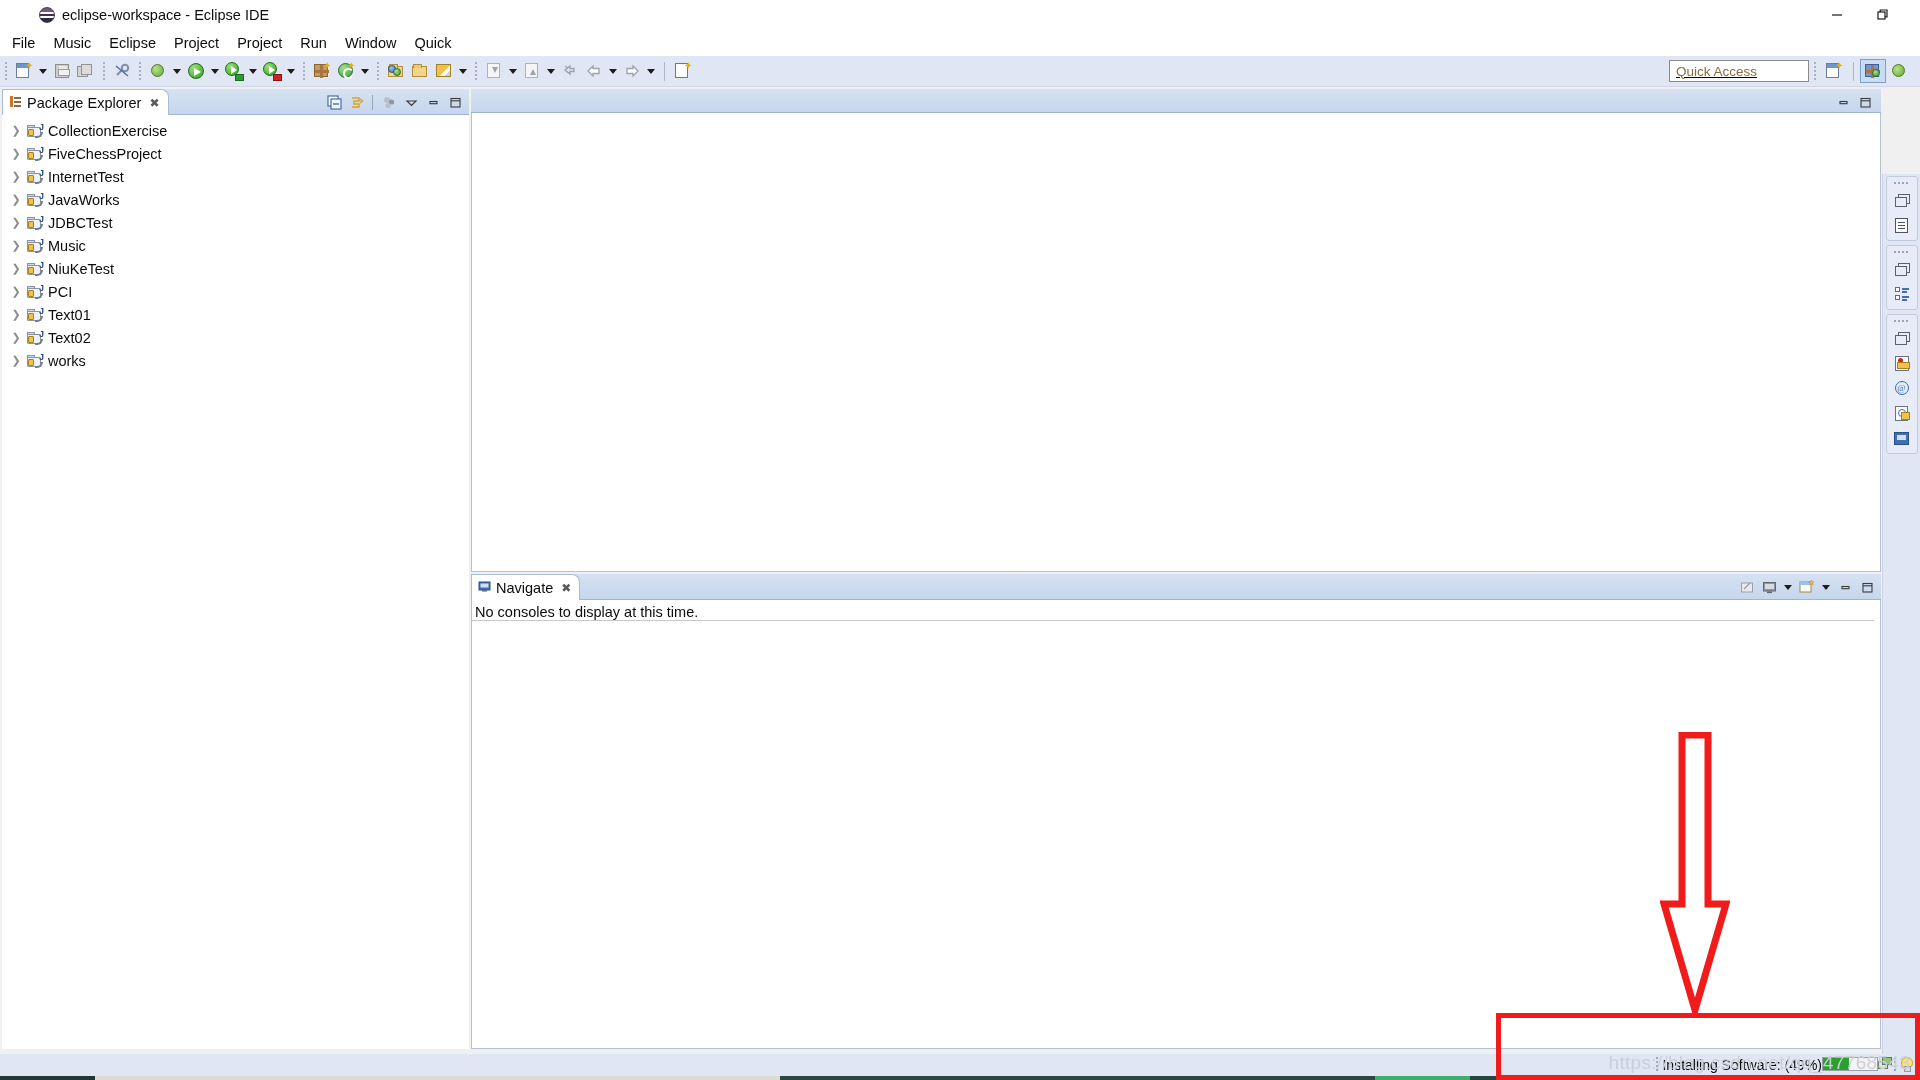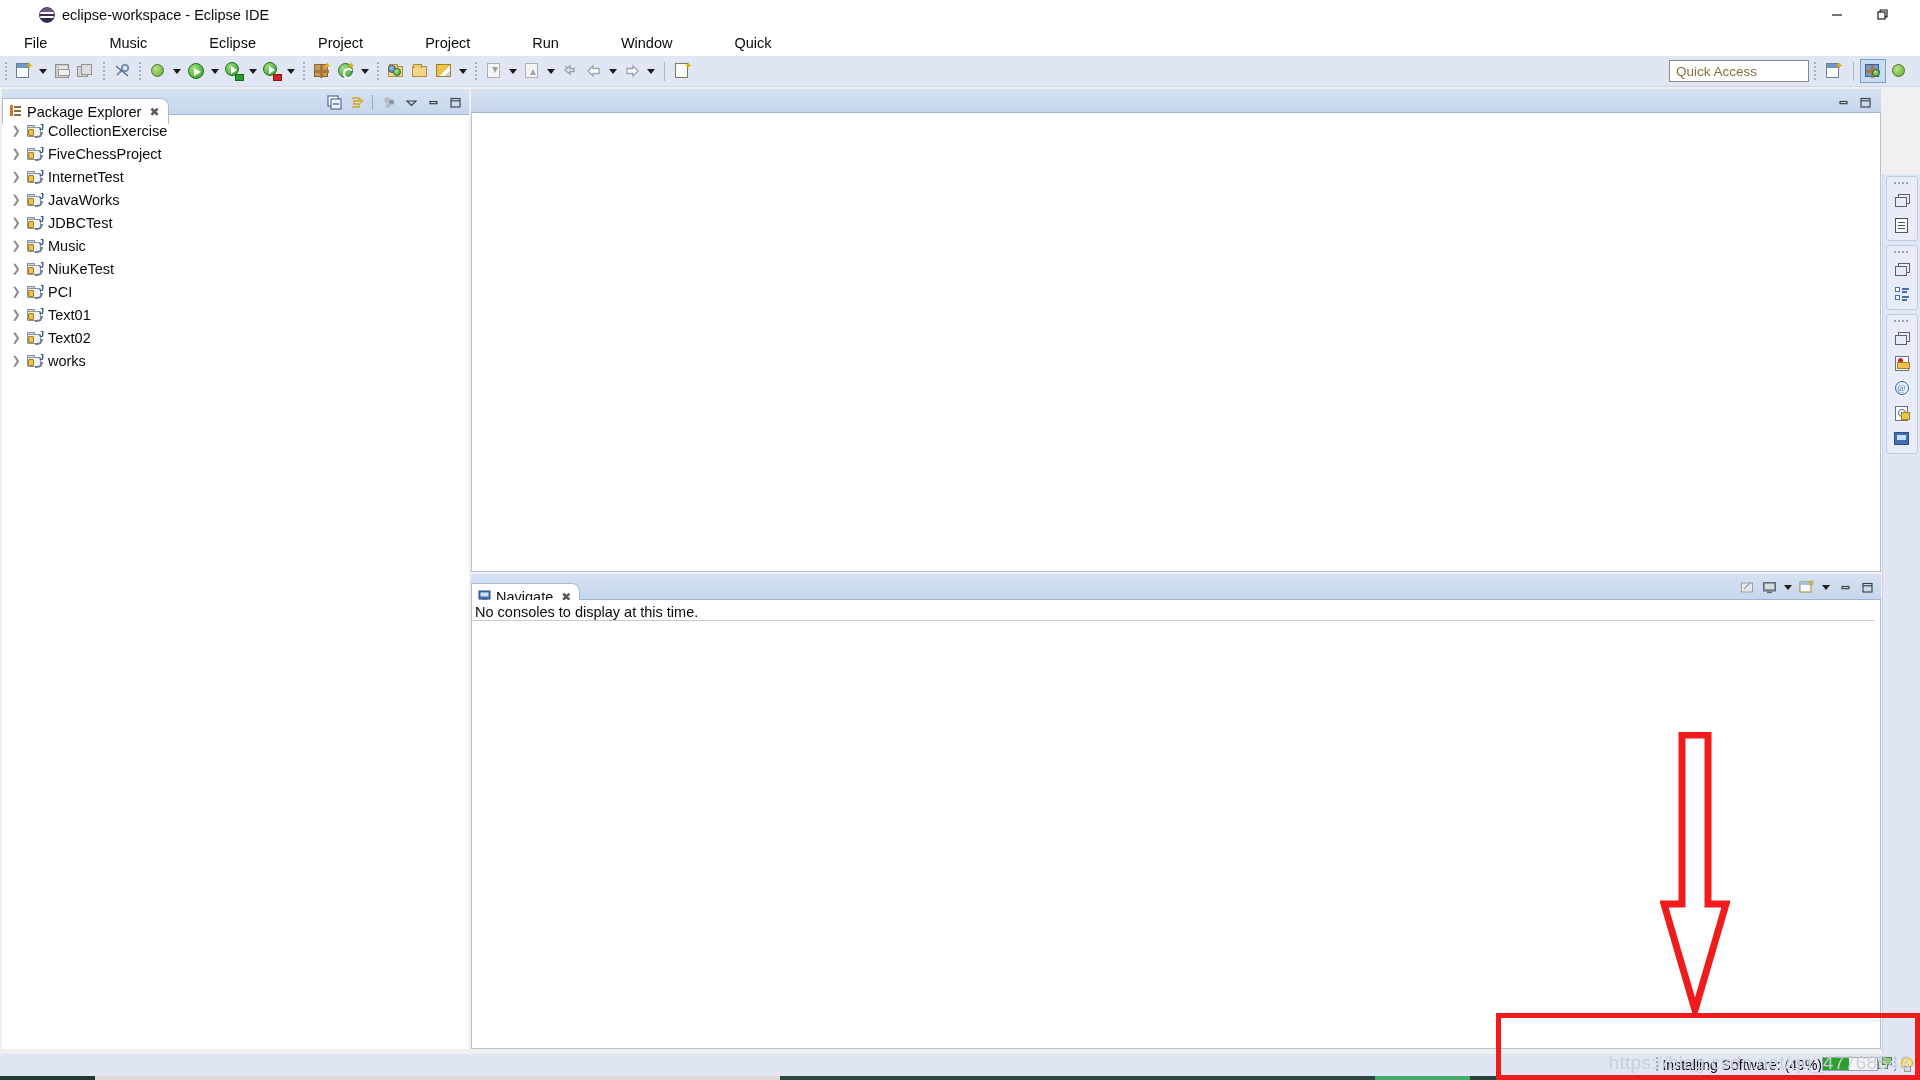--- a/index.html
+++ b/index.html
@@ -26,21 +26,21 @@
   #win-controls { margin-left: auto; display: flex; height: 29px; }
   .wctl {
     width: 46px; height: 29px; display: flex; align-items: center; justify-content: center;
     font-size: 13px; color: #1a1a1a; user-select: none;
   }
   .wctl svg { display: block; }
 
   
   #menubar {
     position: absolute; left: 0; top: 29px; width: 1768px; height: 27px;
-    background: #ffffff; display: flex; align-items: center; padding-left: 15px; gap: 44px;
+    background: #ffffff; display: flex; align-items: center; padding-left: 3px;
   }
   .menu-item {
     font-size: 14.5px; color: #0b0b0b; padding: 3px 9px; white-space: nowrap;
   }
 
   
   #toolbar {
     position: absolute; left: 0; top: 56px; width: 1920px; height: 31px;
     background: #e1e6f4; display: flex; align-items: center;
     border-bottom: 1px solid #cfd6e8;
@@ -164,21 +164,21 @@
   .ic-arrowup {
     position:absolute; left:2px; top:1px; width:13px; height:15px;
     background:#f5f5f5; border:1px solid #b0b0b0;
   }
   .ic-arrowup::after {
     content:''; position:absolute; left:3.5px; top:5px;
     border-bottom:6px solid #9aa3b0; border-left:3px solid transparent; border-right:3px solid transparent;
   }
 
   
-  #quick-access-wrap { margin-left: auto; display:flex; align-items:center; padding-right: 8px; }
+  #quick-access-wrap { margin-left: auto; display:flex; align-items:center; padding-right: 8px; text-decoration: underline; }
   #quick-access {
     width: 140px; height: 22px; background:#ffffff; border:1px solid #8a8a8a;
     display:flex; align-items:center; padding: 0 6px;
     font-size: 13.5px; color:#8a6d3b;
   }
   .perspective-btn {
     width: 26px; height: 24px; display:flex; align-items:center; justify-content:center;
   }
   .perspective-btn.active { background:#c8dcf4; border:1px solid #7d9fc9; }
 
@@ -191,21 +191,21 @@
   #pkg-view {
     position:absolute; left:2px; top:2px; width:467px; height:960px;
     background:#ffffff;
   }
   .view-tabbar {
     position:relative; height:26px;
     background: linear-gradient(180deg,#d6e2f2 0%, #c6d6ec 100%);
     border-bottom:1px solid #9fb4d0;
   }
   .view-tab {
-    position:absolute; left:0; top:9px; height:26px;
+    position:absolute; left:0; top:0; height:26px;
     display:flex; align-items:center; gap:5px; padding: 0 8px 0 6px;
     background:#ffffff;
     border-top-right-radius: 8px;
     border-left: 1px solid #a9bcd6; border-top: 1px solid #a9bcd6; border-right: 1px solid #a9bcd6;
   }
   .view-tab-title { font-size:14.5px; color:#0b0b0b; white-space:nowrap; }
   .tab-close { font-size:12px; color:#5a5a5a; margin-left:3px; }
   .view-toolbar {
     position:absolute; right:4px; top:0; height:26px; display:flex; align-items:center; gap:2px;
   }

